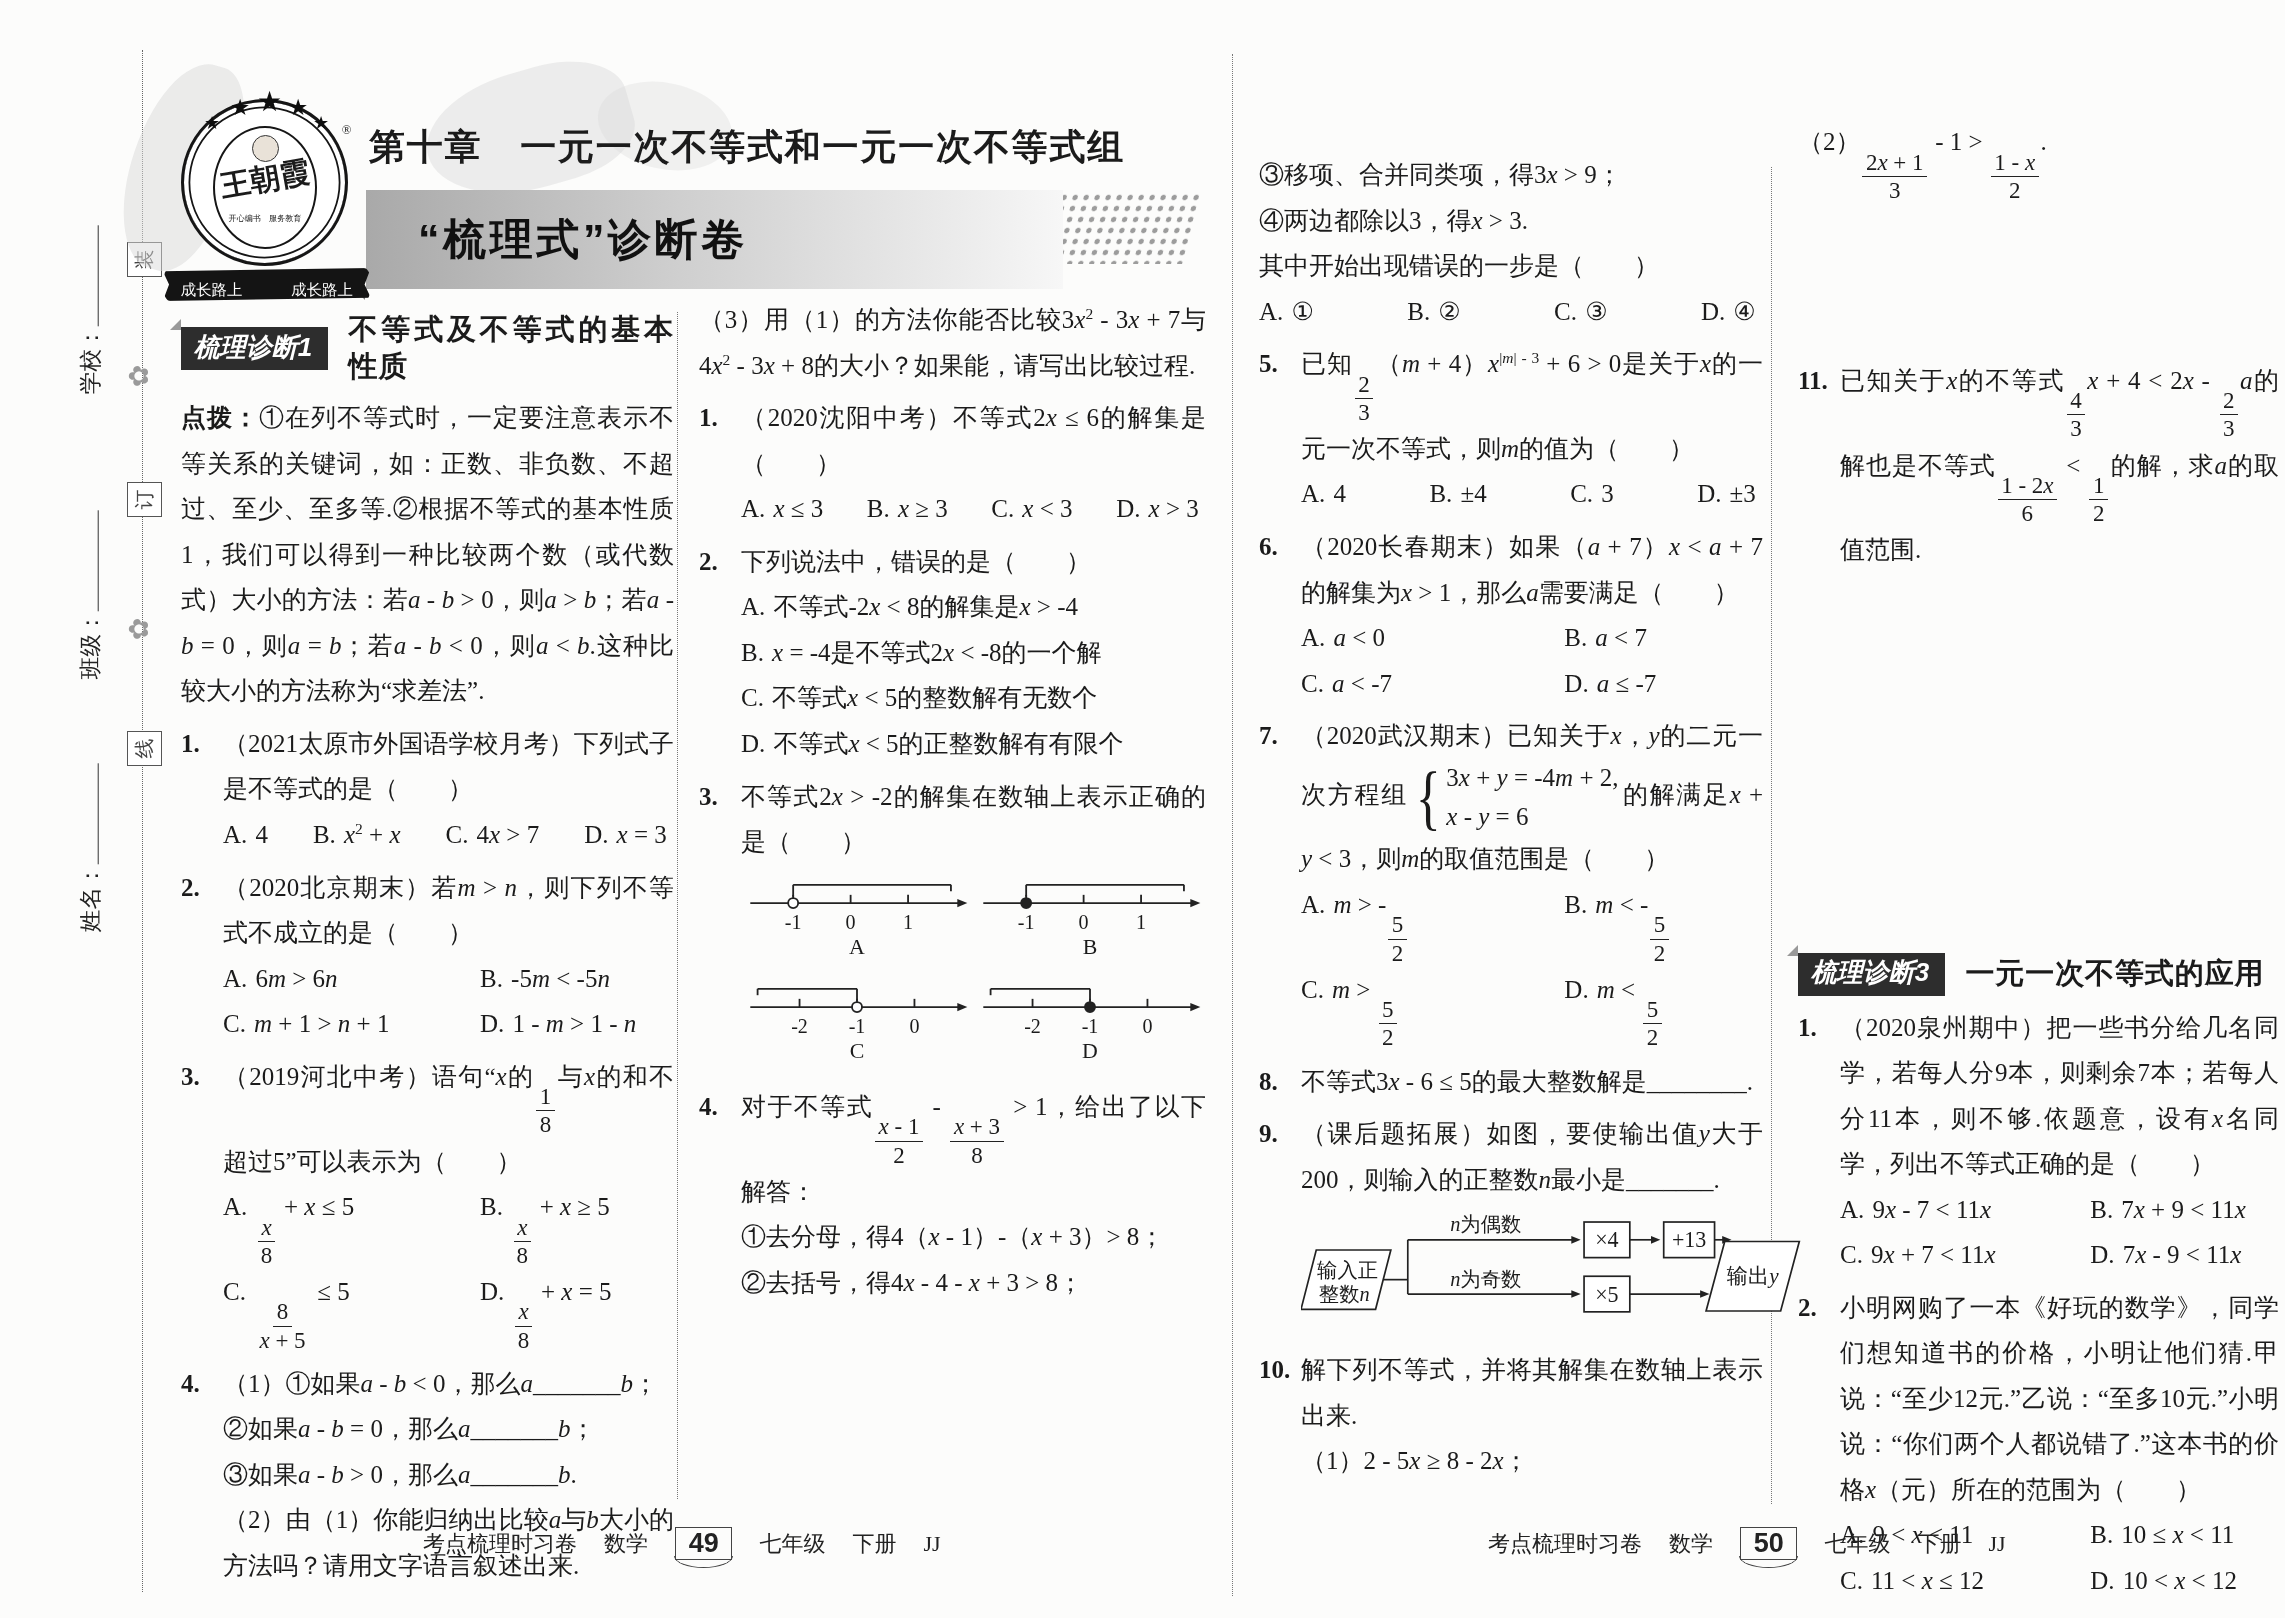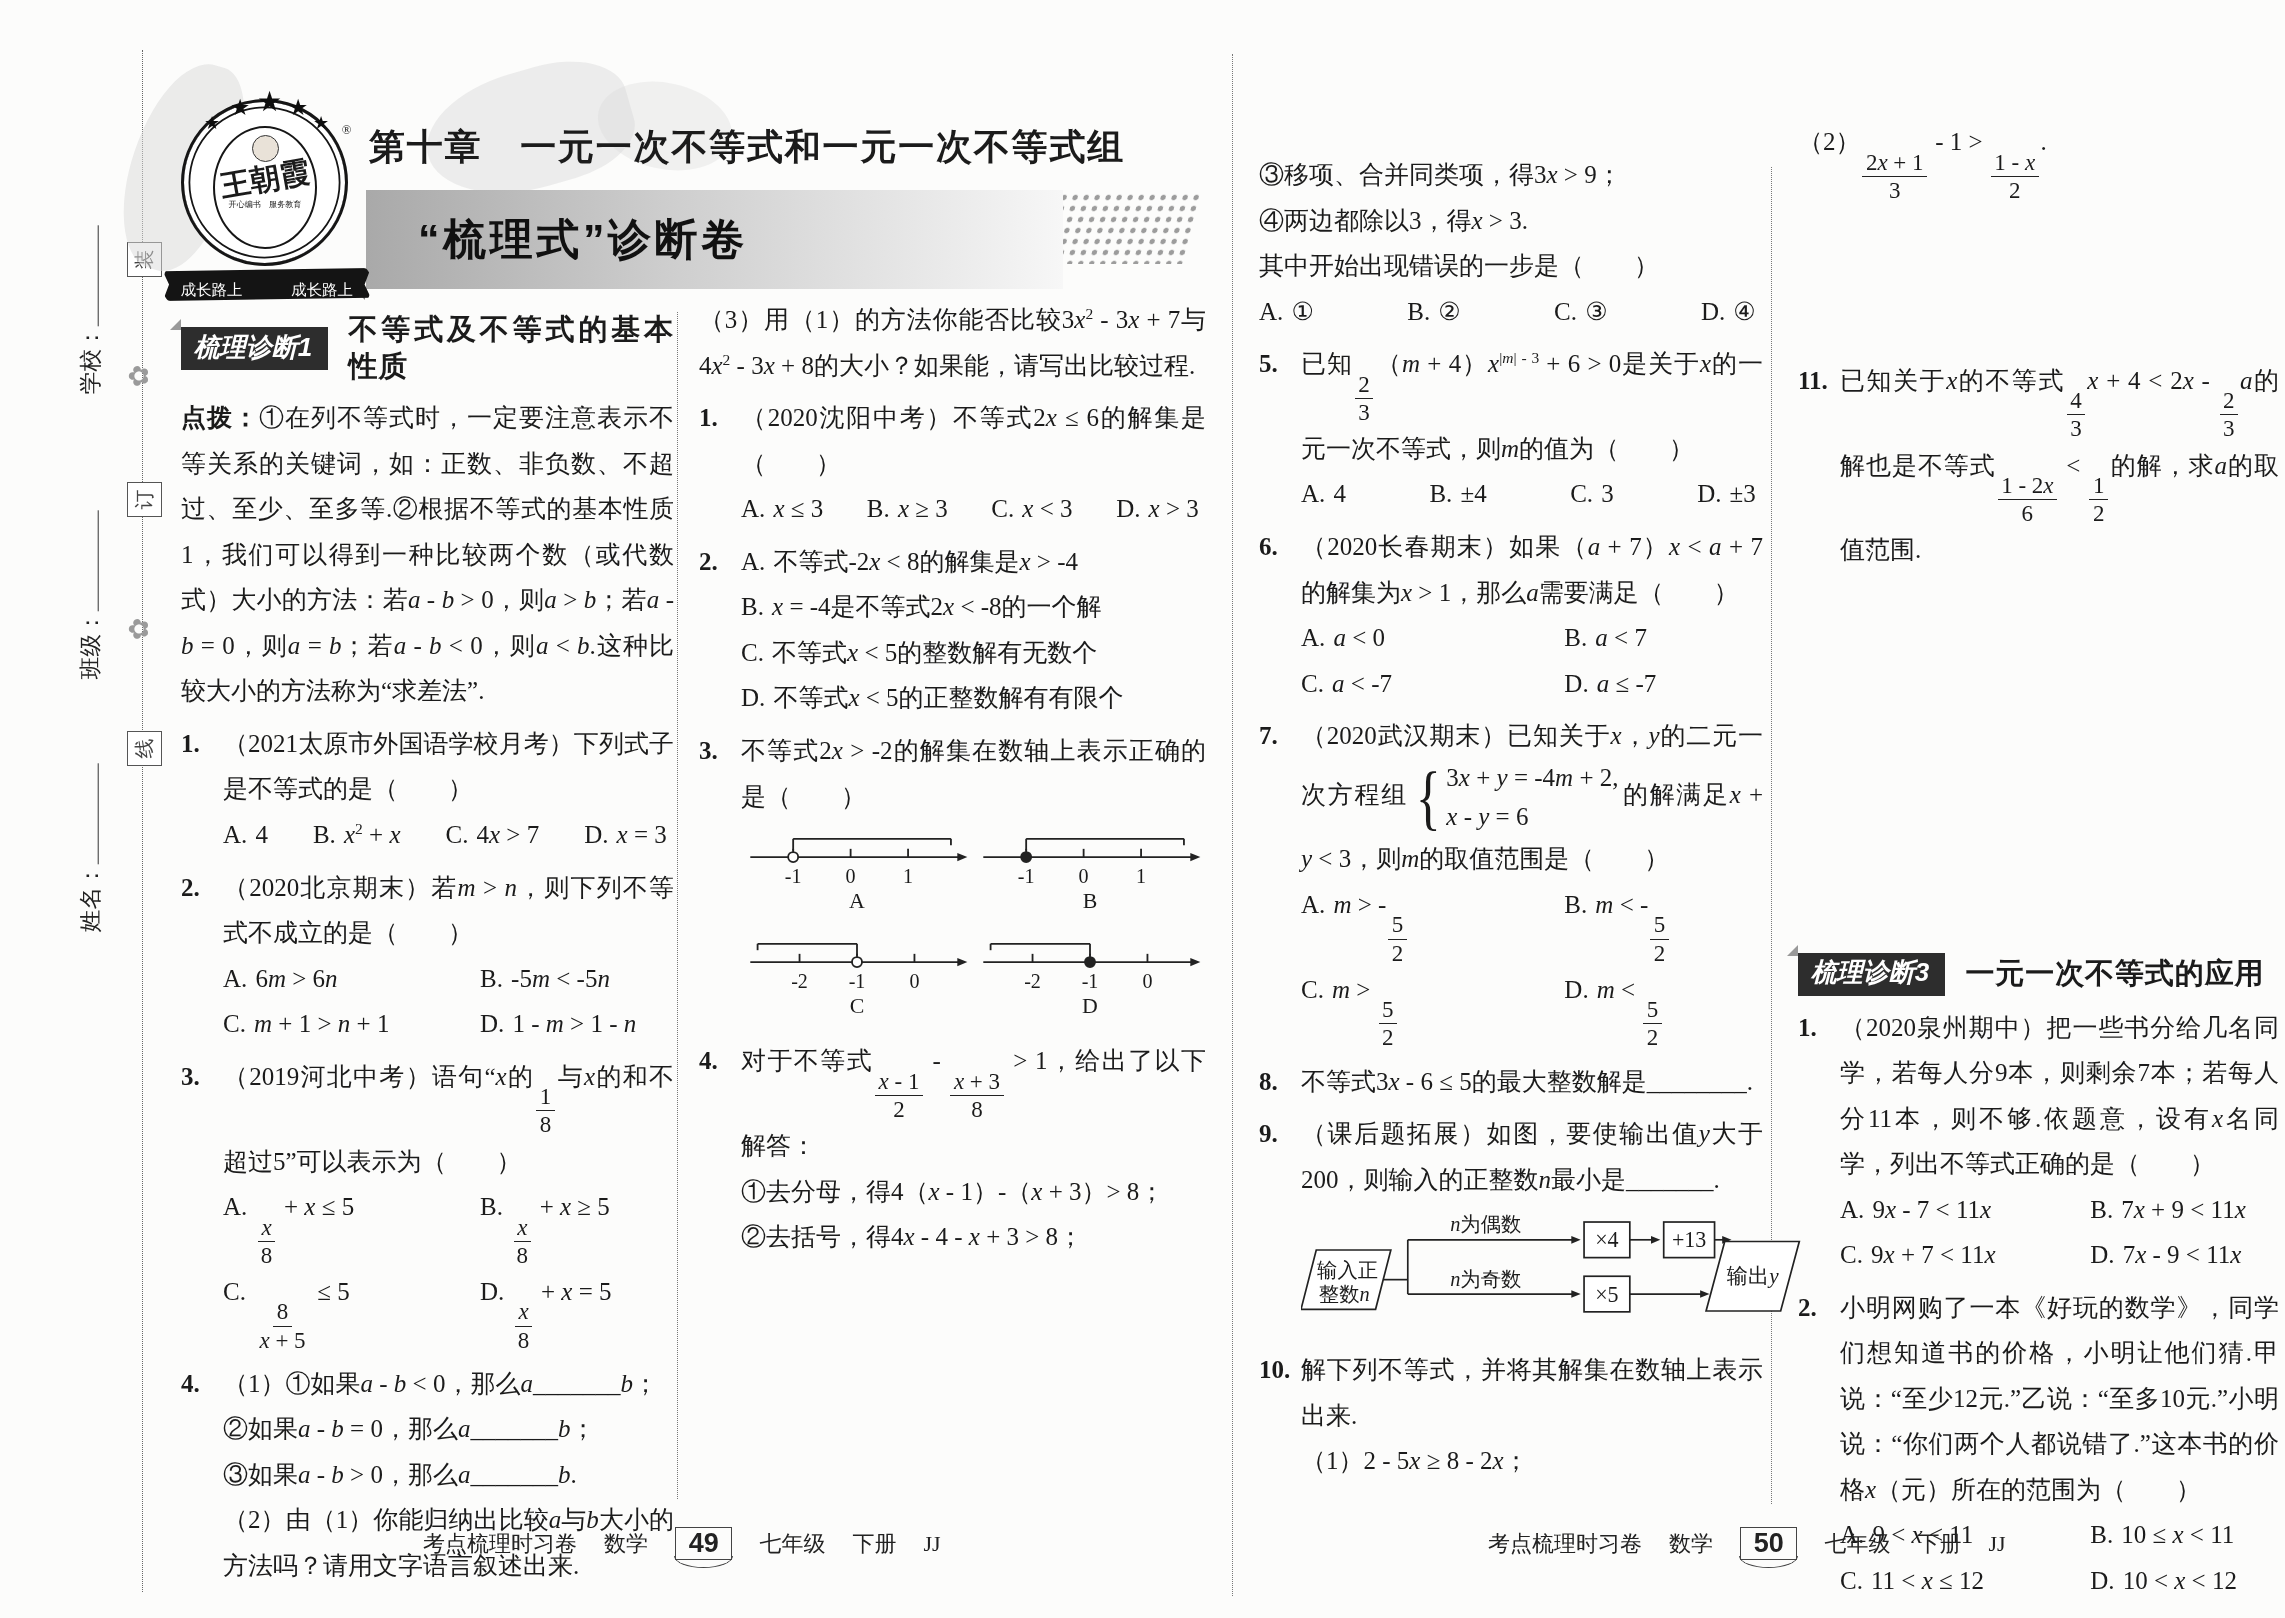--- a/index.html
+++ b/index.html
@@ -37,21 +37,21 @@
   .lg-star{position:absolute;color:#0e0e0e;z-index:5;}
   .st1{left:34px;top:29px;font-size:18px;}
   .st2{left:60px;top:11px;font-size:22.6px;}
   .st3{left:87px;top:1.8px;font-size:28px;}
   .st4{left:118px;top:11px;font-size:22.6px;}
   .st5{left:143px;top:29px;font-size:18px;}
   .lg-oval{position:absolute;left:43px;top:43px;width:100px;height:119px;border:2.7px solid #161616;border-radius:50%;
         background:#fff;text-align:center;z-index:5;}
   .lg-face{width:25px;height:25px;margin:7.2px auto 1.8px;border:1.8px solid #333;border-radius:50%;background:#e9e2d8;}
   .lg-brand{font-size:30px;font-weight:bold;line-height:1;transform:rotate(-10deg);}
-  .lg-sub{font-size:8.1px;margin-top:5px;letter-spacing:0;}
+  .lg-sub{font-size:8.1px;margin-top:19px;letter-spacing:0;}
   .lg-reg{position:absolute;right:12.7px;top:40px;font-size:12.7px;z-index:6;}
   .lg-ribbon{position:absolute;left:-7.2px;top:185px;width:208px;height:33px;background:#141414;color:#fff;
         display:flex;justify-content:space-between;align-items:flex-end;padding:0 18px;box-sizing:border-box;
         font-size:15.4px;border-radius:7.2px/14.5px;clip-path:polygon(0 10%,100% 0,97% 50%,100% 90%,0 100%,3% 50%);z-index:6;}
   
   .vsep{position:absolute;border-left:1.8px dotted #777;}
   
   .col{position:absolute;font-size:25px;line-height:1.82;text-align:justify;}
   #col1{left:181px;top:309px;width:493px;}
   #col2{left:699px;top:297px;width:507px;}
@@ -230,20 +230,21 @@
           <span class="opt"><span class="okey">A.</span><span class="oval"><i>x</i> ≤ 3</span></span>
           <span class="opt"><span class="okey">B.</span><span class="oval"><i>x</i> ≥ 3</span></span>
           <span class="opt"><span class="okey">C.</span><span class="oval"><i>x</i> &lt; 3</span></span>
           <span class="opt"><span class="okey">D.</span><span class="oval"><i>x</i> &gt; 3</span></span>
         </div>
       </div>
     </div>
     <div class="q">
       <span class="qnum">2.</span>
       <div class="qbody">
+        <div class="qline">下列说法中，错误的是（　　）</div>
         <div class="opts cols-1">
           <span class="opt"><span class="okey">A.</span><span class="oval">不等式-2<i>x</i> &lt; 8的解集是<i>x</i> &gt; -4</span></span>
           <span class="opt"><span class="okey">B.</span><span class="oval"><i>x</i> = -4是不等式2<i>x</i> &lt; -8的一个解</span></span>
           <span class="opt"><span class="okey">C.</span><span class="oval">不等式<i>x</i> &lt; 5的整数解有无数个</span></span>
           <span class="opt"><span class="okey">D.</span><span class="oval">不等式<i>x</i> &lt; 5的正整数解有有限个</span></span>
         </div>
       </div>
     </div>
     <div class="q">
       <span class="qnum">3.</span>

